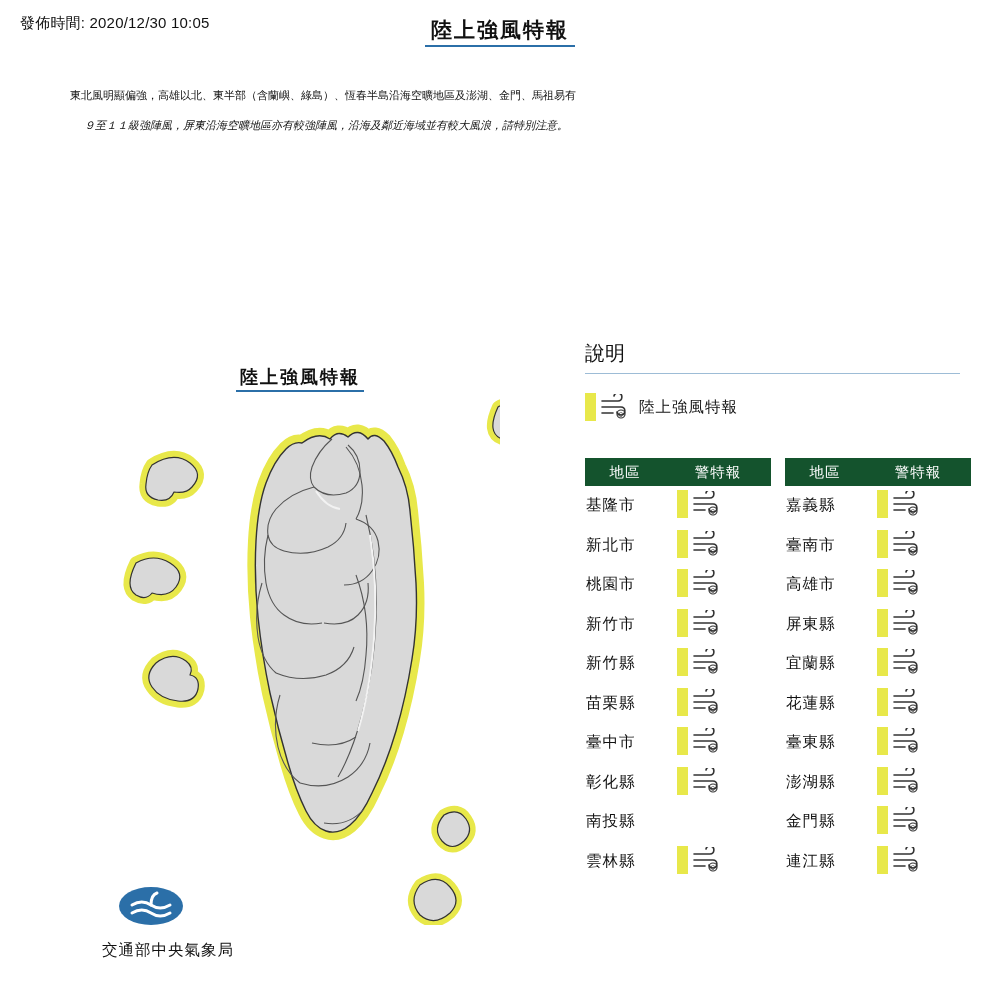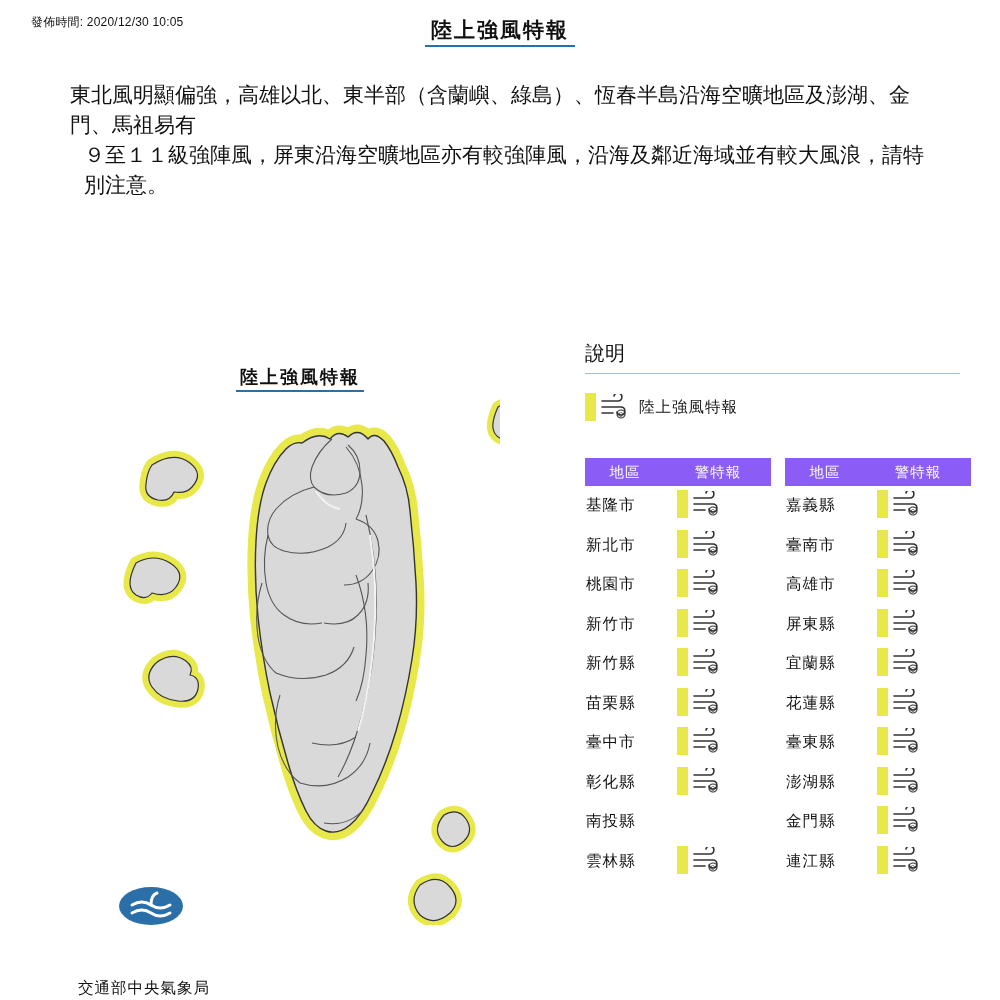--- a/index.html
+++ b/index.html
@@ -12,23 +12,23 @@
     background: #ffffff;
     font-family: "Liberation Sans", sans-serif;
     color: #1a1a1a;
     position: relative;
     overflow: hidden;
   }
 
   
   #issue-time {
     position: absolute;
-    left: 31px;
+    left: 20px;
     top: 14px;
-    font-size: 12px;
+    font-size: 15px;
     color: #111;
     letter-spacing: 0.2px;
   }
   #main-title {
     position: absolute;
     left: 0;
     right: 0;
     top: 16px;
     text-align: center;
     font-size: 21px;
@@ -40,28 +40,29 @@
     border-bottom: 2px solid #2b6fa8;
     padding: 0 6px 4px 6px;
   }
 
   
   #description {
     position: absolute;
     left: 70px;
     top: 80px;
     width: 860px;
-    font-size: 21px;
+    font-size: 11px;
     line-height: 30px;
     color: #111;
     text-indent: 0;
   }
   #description .line2 {
     display: block;
     padding-left: 14px;
+    font-style: italic;
   }
 
   
   #map-panel {
     position: absolute;
     left: 40px;
     top: 355px;
     width: 520px;
     height: 620px;
   }
@@ -90,25 +91,24 @@
     left: 78px;
     top: 530px;
     width: 66px;
     height: 42px;
   }
   #agency-name {
     position: absolute;
     left: 38px;
     top: 585px;
     width: 180px;
-    text-align: left;
+    text-align: center;
     font-size: 15.5px;
     color: #111;
     letter-spacing: 1px;
-    margin-top: 38px;
   }
 
   
   #legend {
     position: absolute;
     left: 585px;
     top: 340px;
     width: 375px;
   }
   #legend-title {
@@ -155,21 +155,21 @@
     top: 458px;
     display: flex;
     gap: 14px;
   }
   table.warn-table {
     border-collapse: collapse;
     width: 182px;
     table-layout: fixed;
   }
   table.warn-table th {
-    background: #8b5cf6;
+    background: #14532d;
     color: #ffffff;
     font-size: 14.5px;
     font-weight: normal;
     height: 26px;
     letter-spacing: 1px;
     border: none;
   }
   table.warn-table th.col-area { width: 78px; }
   table.warn-table th.col-warn { width: 104px; }
   table.warn-table td {

